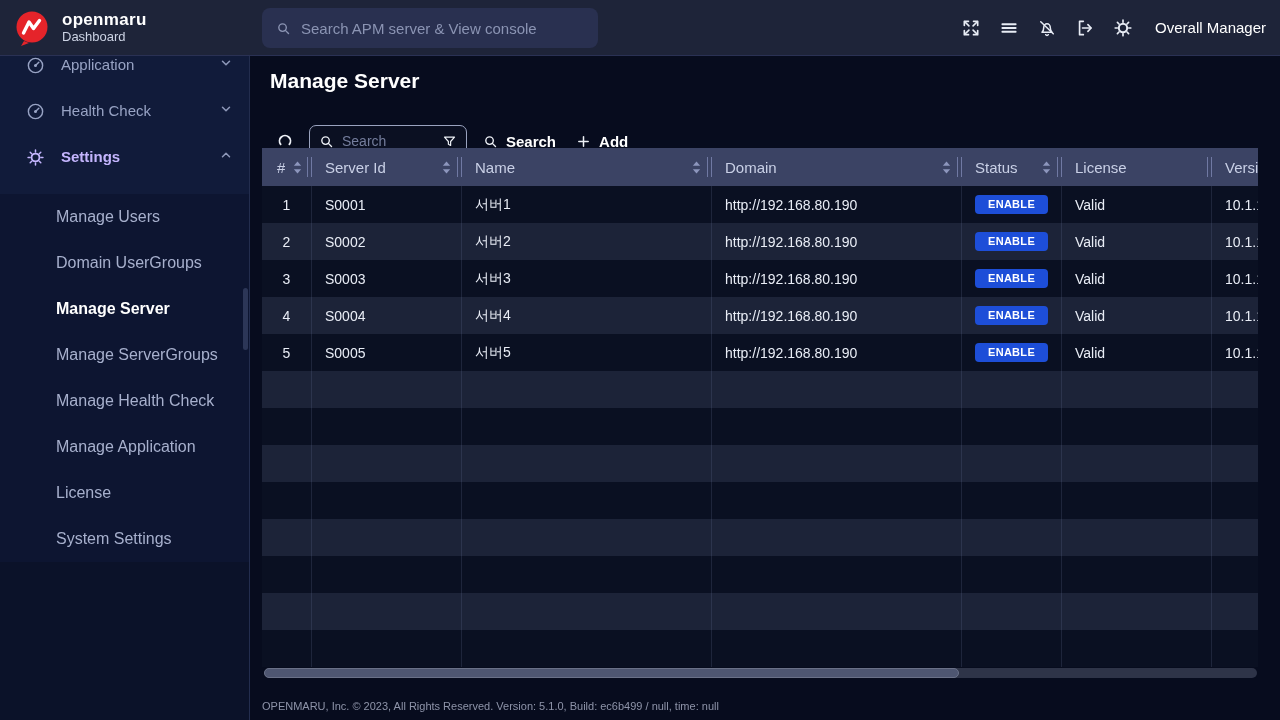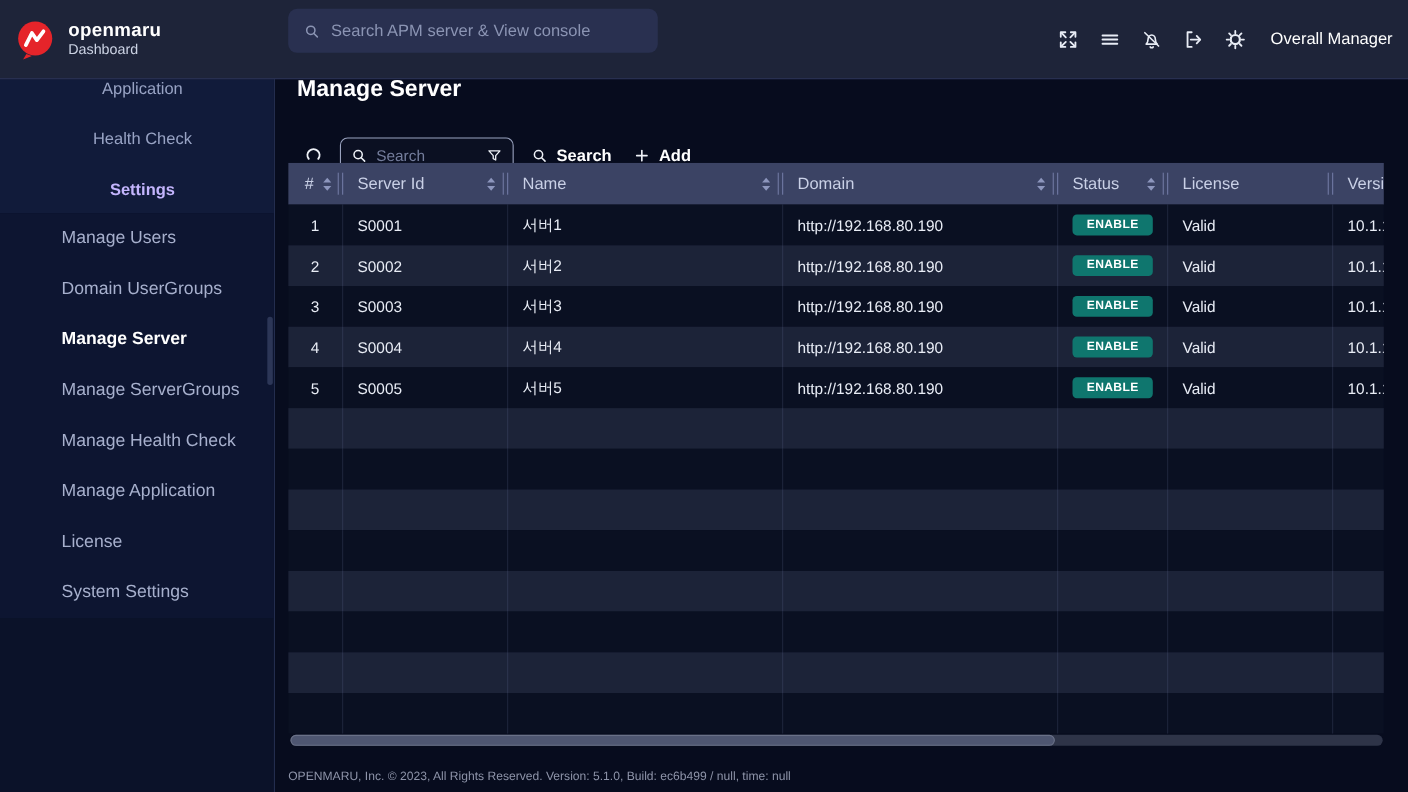--- a/index.html
+++ b/index.html
@@ -4,40 +4,40 @@
 <style>
   * { margin:0; padding:0; box-sizing:border-box; }
   html,body { width:1280px; height:720px; overflow:hidden; }
   body {
     font-family:"Liberation Sans", "DejaVu Sans", sans-serif;
     background:#070c1e; color:#e9edf6; position:relative;
   }
   svg { display:block; }
 
   
-  .topbar{position:absolute;top:0;left:0;width:1280px;height:72px;background:#1e2439;
+  .topbar{position:absolute;top:0;left:0;width:1280px;height:56px;background:#1e2439;
     border-bottom:1px solid #2a3154;display:flex;z-index:5;}
   .brand{display:flex;align-items:center;gap:10px;padding-left:12px;width:250px;}
   .brand-name{font-size:17px;font-weight:bold;color:#fff;letter-spacing:.3px;line-height:1.05;}
   .brand-sub{font-size:13px;color:#ccd3e4;}
   .topbar-search{position:absolute;left:262px;top:8px;width:336px;height:40px;background:#293050;
     border-radius:8px;display:flex;align-items:center;gap:10px;padding:0 14px;color:#8b94b3;}
   .topbar-search input{flex:1;background:transparent;border:none;outline:none;color:#c7cede;font-size:15px;
     font-family:inherit;}
   .topbar-search input::placeholder{color:#8b94b3;}
   .topbar-right{margin-left:auto;display:flex;align-items:center;gap:18px;padding-right:14px;color:#e8ecf5;}
   .tb-icon{width:20px;height:20px;color:#e8ecf5;cursor:pointer;}
   .user-label{font-size:15px;font-weight:normal;color:#fff;margin-left:4px;}
 
   
   .sidebar{position:absolute;top:56px;left:0;width:250px;height:664px;background:#0b1229;
     border-right:1px solid #232d4e;}
   .side-top{background:#111b3a;}
-  .side-item{height:46px;display:flex;align-items:center;gap:16px;padding:0 16px 0 26px;
-    color:#98a3c4;font-size:15px;cursor:pointer;flex-direction:column;}
+  .side-item{height:46px;display:flex;align-items:flex-start;gap:16px;padding:0 16px 0 26px;
+    color:#98a3c4;font-size:15px;cursor:pointer;}
   .side-item .lbl{flex:1;}
   .side-item.active{color:#c4b5fd;font-weight:bold;}
   .side-icon{width:19px;height:19px;}
   .chev{width:14px;height:14px;color:#8d97b8;}
   .submenu{background:#0d1531;}
   .sub-item{height:46px;display:flex;align-items:center;padding-left:56px;color:#a7b0cd;
     font-size:16px;cursor:pointer;}
   .sub-item.active{color:#fff;font-weight:bold;}
   .side-scroll{position:absolute;right:1px;top:232px;width:5px;height:62px;background:#2c3657;border-radius:3px;}
 
@@ -71,21 +71,21 @@
   .cell{height:100%;border-right:1px solid rgba(122,133,176,0.18);display:flex;align-items:center;
     color:#e9edf6;font-size:14px;padding-left:13px;overflow:hidden;white-space:nowrap;}
   .c-num{width:50px;}
   .c-id{width:150px;}
   .c-name{width:250px;}
   .c-domain{width:250px;}
   .c-status{width:100px;}
   .c-license{width:150px;}
   .c-version{width:150px;}
   .cell.c-num{justify-content:center;padding-left:0;}
-  .badge{background:#0f766e;color:#fff;font-size:11px;font-weight:bold;padding:4px 13px;
+  .badge{background:#1d4ed8;color:#fff;font-size:11px;font-weight:bold;padding:4px 13px;
     border-radius:4px;letter-spacing:.3px;line-height:1;}
 
   
   .hscroll{position:absolute;left:264px;top:668px;width:993px;height:10px;background:#2e3448;border-radius:6px;}
   .hscroll-thumb{position:absolute;left:0;top:0;height:10px;width:70%;background:#4e5671;
     border:1px solid #6a7188;border-radius:6px;}
   .footer{position:absolute;left:262px;top:700px;font-size:11px;color:#8e94a9;}
 </style>
 </head>
 <body>

